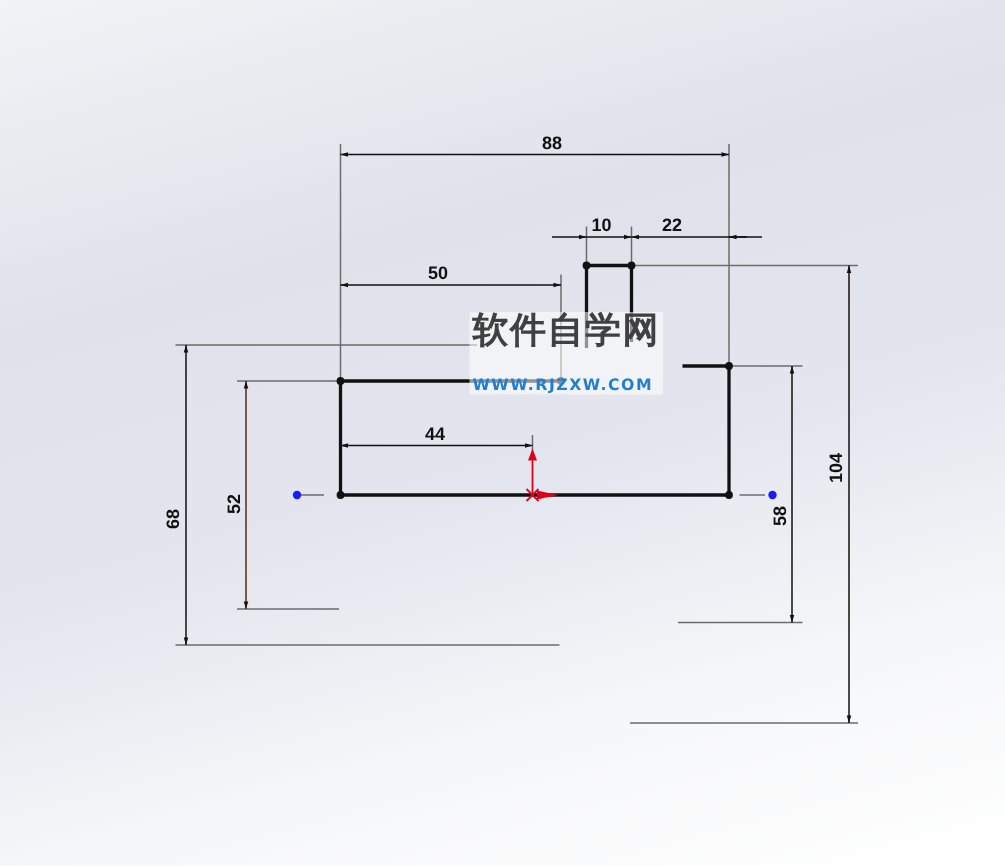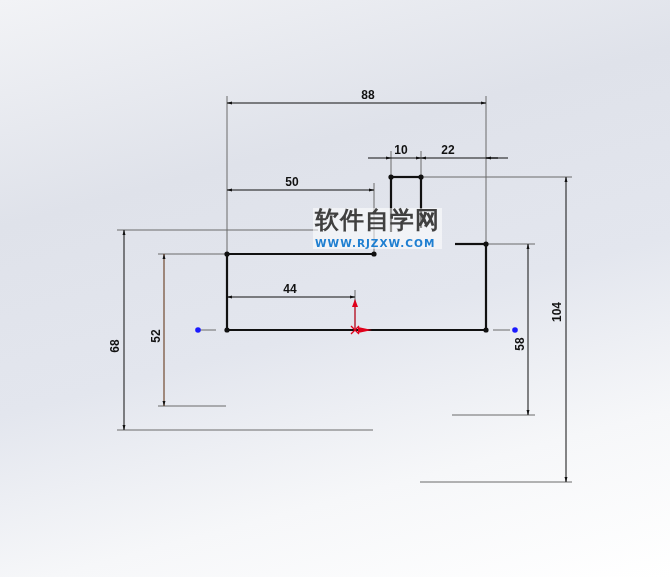--- a/index.html
+++ b/index.html
@@ -11,21 +11,21 @@
   }
   #viewport { position: absolute; left: 0; top: 0; width: 555px; height: 577px; }
   svg text.dim { font-family: "Liberation Sans Narrow", "Liberation Sans", sans-serif; font-size: 12px; font-weight: bold; fill: #111; }
   #watermark {
     position: absolute; left: 313px; top: 208px;
     background: rgba(255,255,255,0.55);
     padding: 0 2px;
     line-height: 1;
   }
   #wm-cn { font-family: "DejaVu Sans", sans-serif; font-weight: bold; font-size: 24px; color: #404040; letter-spacing: 1px; display:block; }
-  #wm-url { font-family: "DejaVu Sans", sans-serif; font-weight: bold; font-size: 10.5px; color: #1f7fd1; letter-spacing: 1px; display:block; margin-top: 6px; }
+  #wm-url { font-family: "DejaVu Sans", sans-serif; font-weight: bold; font-size: 10.5px; color: #1f7fd1; letter-spacing: 1px; display:block; margin-top: 20px; }
 </style>
 </head>
 <body>
 
 <div id="viewport">
 <svg width="670" height="577" viewBox="0 0 670 577" xmlns="http://www.w3.org/2000/svg">
   <defs>
     <marker id="arr" viewBox="0 0 10 10" refX="10" refY="5" markerWidth="9" markerHeight="5" orient="auto-start-reverse" markerUnits="userSpaceOnUse">
       <path d="M0,2 L10,5 L0,8 z" fill="#111"></path>
     </marker>

